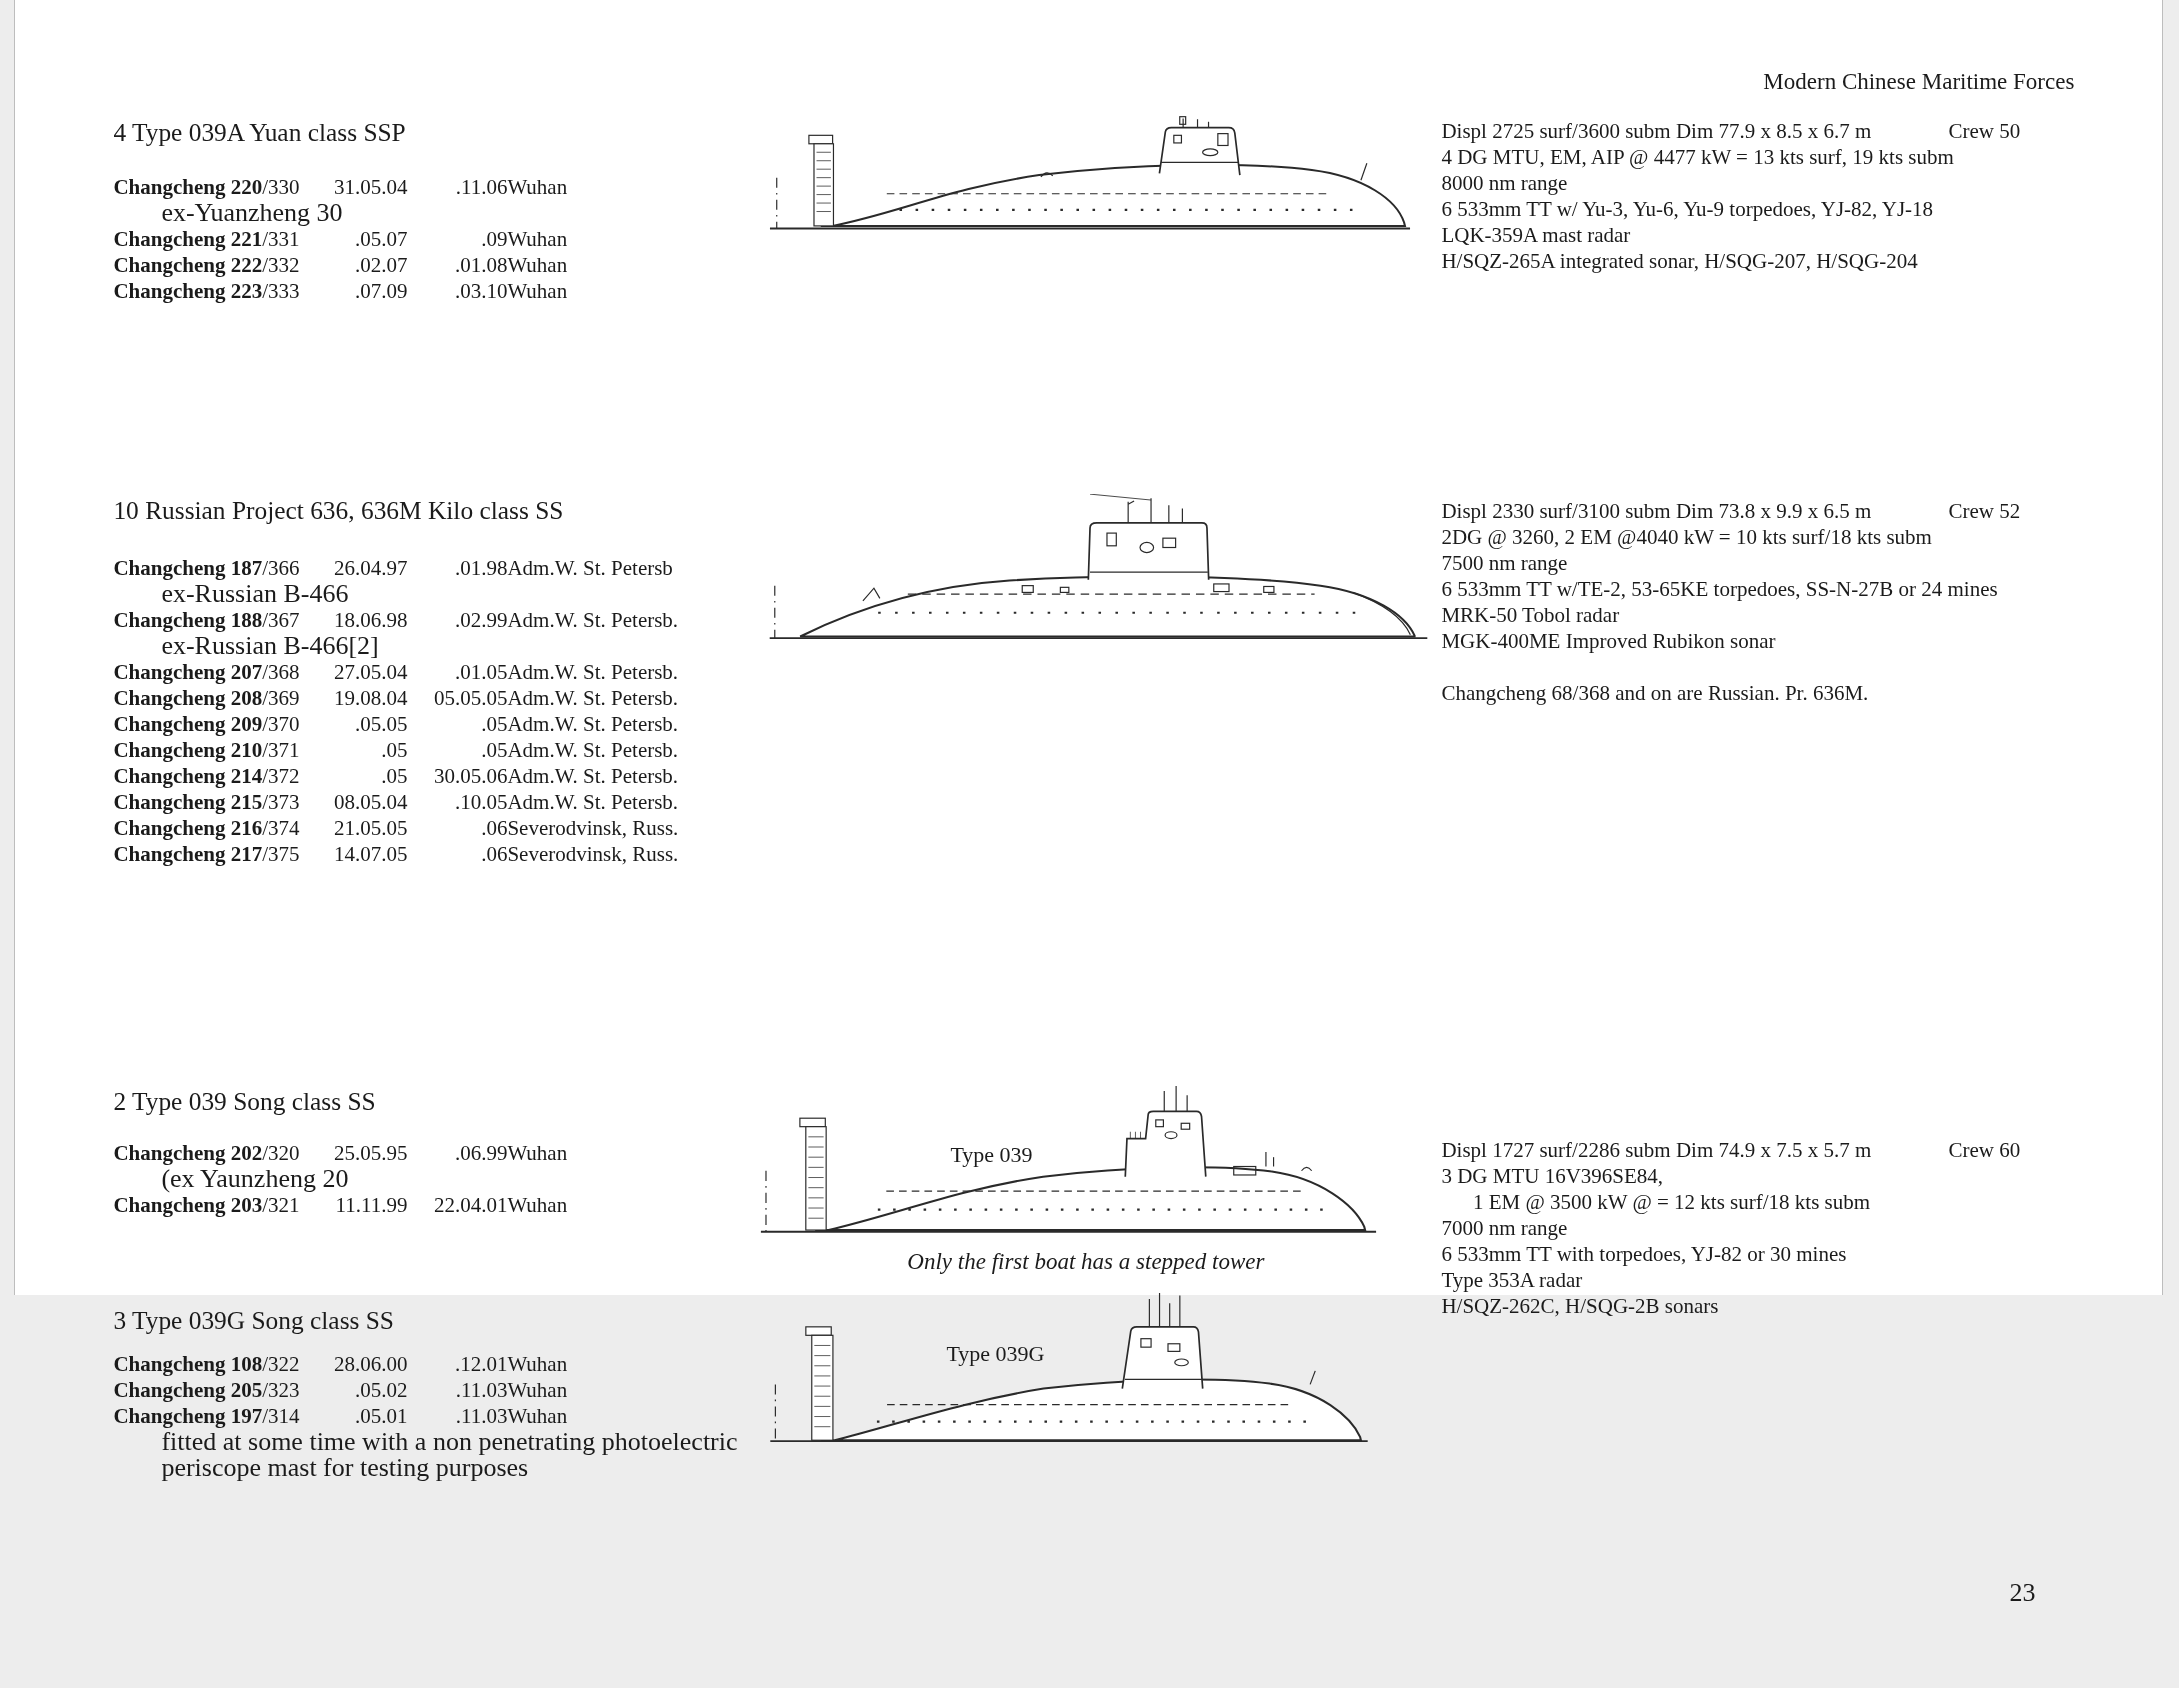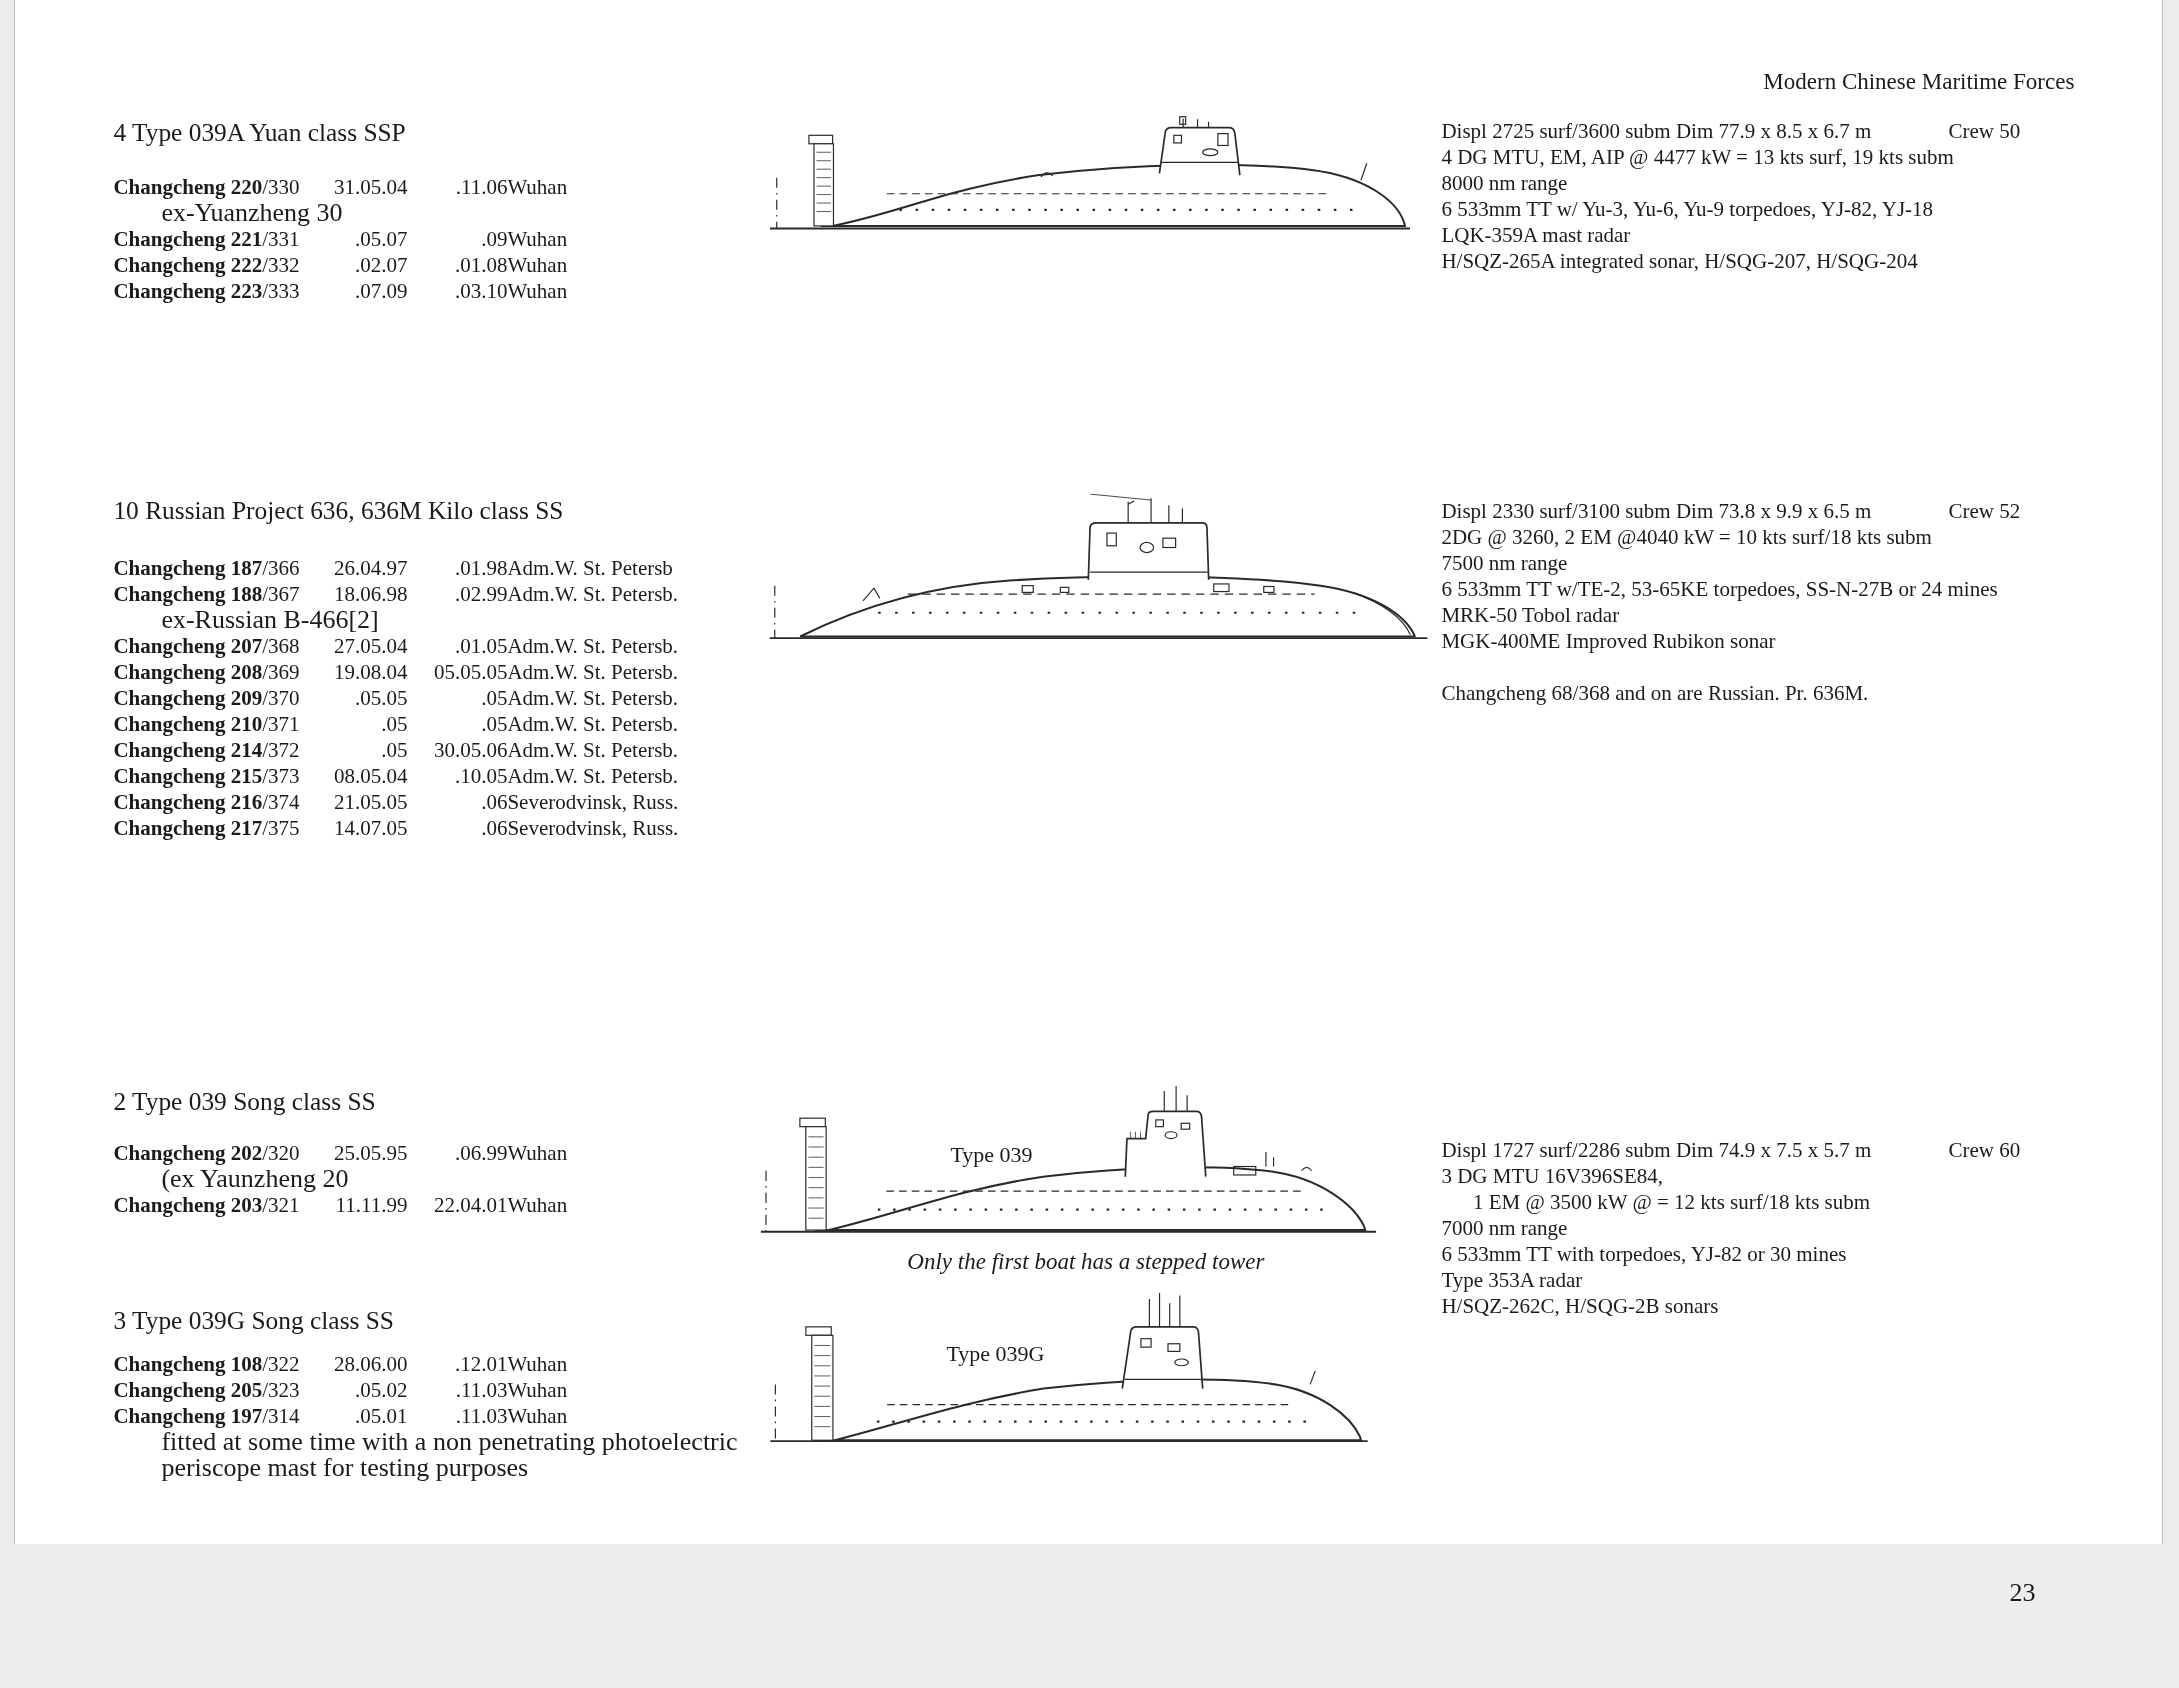--- a/index.html
+++ b/index.html
@@ -3,21 +3,21 @@
 <meta charset="utf-8">
 <style>
   html,body{margin:0;padding:0;}
   body{
     width:2180px;height:1688px;position:relative;overflow:hidden;
     background:#ededed;
     font-family:"Liberation Serif", serif;
     color:#1b1b1b;
   }
   .page{
-    position:absolute;left:14.4px;top:0;width:2149px;height:1544px;
+    position:absolute;left:14.4px;top:0;width:2149px;height:1295px;
     background:#ffffff;
     border-left:0.8px solid #bdbdbd;border-right:0.8px solid #bdbdbd;
     box-sizing:border-box;
   }
   .running-header{position:absolute;top:69px;right:88px;font-size:23px;}
   .page-number{position:absolute;left:1994px;top:1578px;font-size:26px;}
 
   .section{position:absolute;}
   .sec-title{font-size:25.4px;white-space:nowrap;}
   .ships{position:absolute;left:0;width:831px;}
@@ -110,20 +110,21 @@
 
   <div class="section" style="left:98px;top:496px;">
     <div class="sec-title">10 Russian Project 636, 636M Kilo class SS</div>
     <div class="ships" style="top:59px;">
         <div class="ship-row">
           <span class="c-name"><b>Changcheng 187</b>/366</span>
           <span class="c-d1">26.04.97</span>
           <span class="c-d2">.01.98</span>
           <span class="c-bld">Adm.W. St. Petersb</span>
         </div>
+        <div class="note-row">ex-Russian B-466</div>
         <div class="ship-row">
           <span class="c-name"><b>Changcheng 188</b>/367</span>
           <span class="c-d1">18.06.98</span>
           <span class="c-d2">.02.99</span>
           <span class="c-bld">Adm.W. St. Petersb.</span>
         </div>
         <div class="note-row">ex-Russian B-466[2]</div>
         <div class="ship-row">
           <span class="c-name"><b>Changcheng 207</b>/368</span>
           <span class="c-d1">27.05.04</span>

